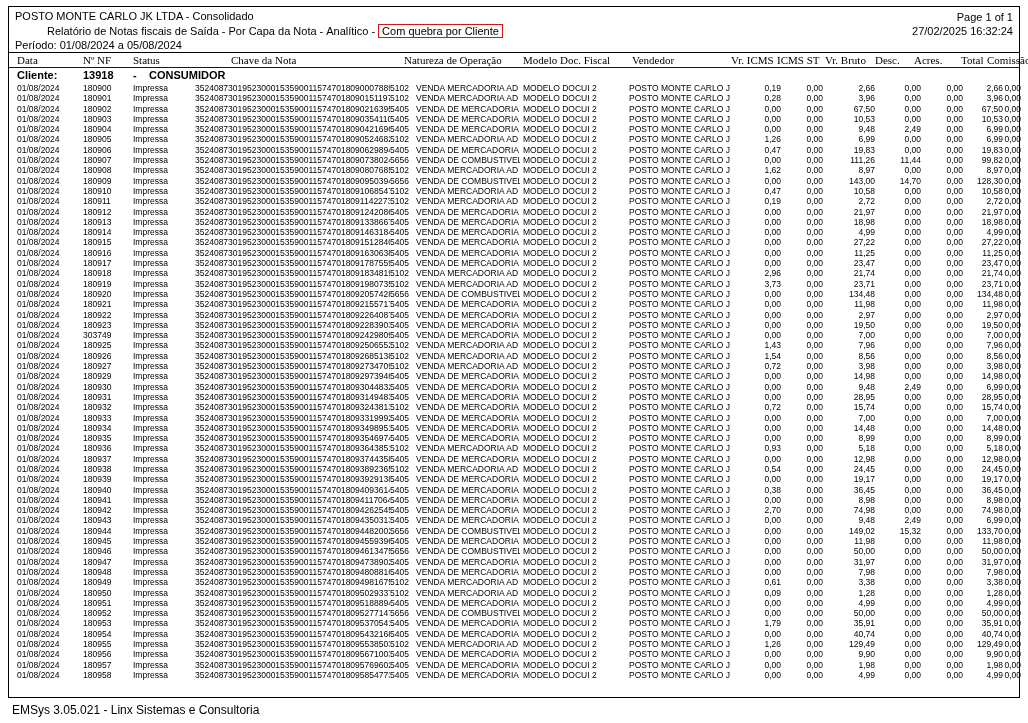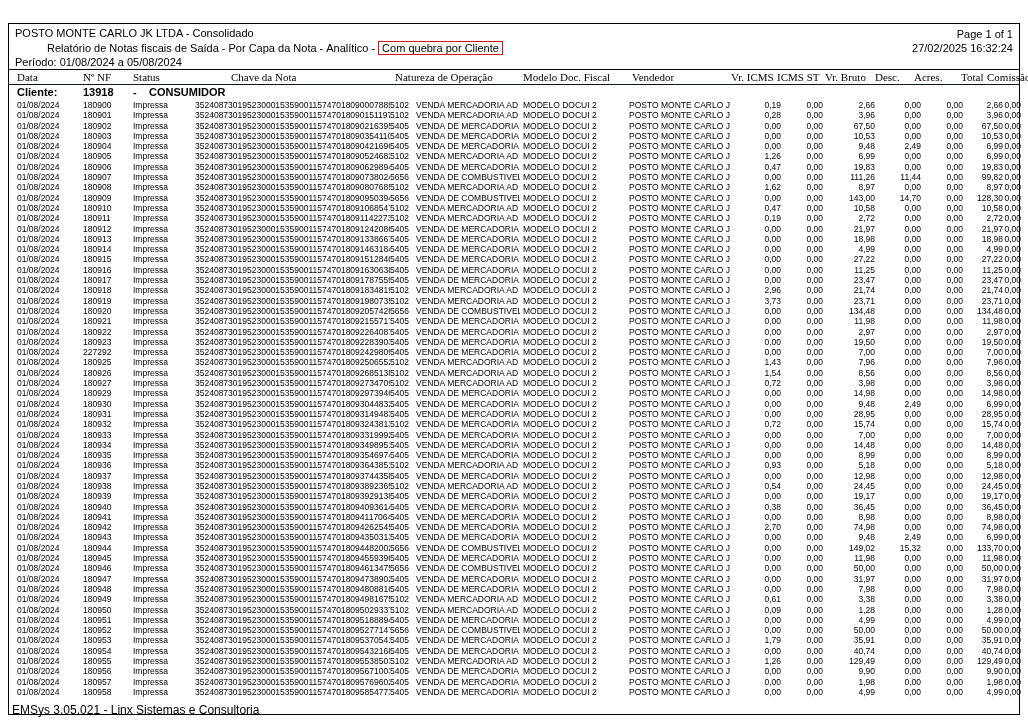--- a/index.html
+++ b/index.html
@@ -17,21 +17,20 @@
   }
   .report-frame {
     position: absolute;
     left: 8px;
     top: 6px;
     width: 1012px;
     height: 692px;
     border: 1px solid #000000;
     box-sizing: border-box;
     background: #ffffff;
-    margin-top: 17px;
   }
   
   .hdr {
     position: relative;
     height: 46px;
     border-bottom: 1px solid #000000;
     box-sizing: border-box;
     padding: 3px 6px 0 6px;
   }
   .hdr-line {
@@ -111,21 +110,21 @@
   .c-bruto  { left: 818px; width: 48px; }
   .c-desc   { left: 870px; width: 42px; }
   .c-acres  { left: 916px; width: 38px; }
   .c-total  { left: 954px; width: 40px; }
   .c-comis  { left: 996px; width: 0px; }
   
   .h-data   { left: 8px; }
   .h-nf     { left: 74px; }
   .h-status { left: 124px; }
   .h-chave  { left: 222px; }
-  .h-nat    { left: 386px; }
+  .h-nat    { left: 395px; }
   .h-modelo { left: 514px; }
   .h-vend   { left: 623px; }
   .h-vricms { left: 722px; }
   .h-icmsst { left: 768px; }
   .h-bruto  { left: 816px; }
   .h-desc   { left: 866px; }
   .h-acres  { left: 905px; }
   .h-total  { left: 952px; }
   .h-comis  { left: 978px; }
   
@@ -584,21 +583,21 @@
           <span class="c-vricms num">0,00</span>
           <span class="c-icmsst num">0,00</span>
           <span class="c-bruto num">19,50</span>
           <span class="c-desc num">0,00</span>
           <span class="c-acres num">0,00</span>
           <span class="c-total num">19,50</span>
           <span class="c-comis num" style="left: 986px; width: 26px;">0,00</span>
         </div>
         <div class="cellrow">
           <span class="c-data">01/08/2024</span>
-          <span class="c-nf">227292</span>
+          <span class="c-nf">303749</span>
           <span class="c-status">Impressa</span>
           <span class="c-chave">35240873019523000153590011574701809242980909</span>
           <span class="c-cfop">5405</span>
           <span class="c-nat">VENDA DE MERCADORIA</span>
           <span class="c-modelo">MODELO DOCUI  2</span>
           <span class="c-vend">POSTO MONTE CARLO J</span>
           <span class="c-vricms num">0,00</span>
           <span class="c-icmsst num">0,00</span>
           <span class="c-bruto num">7,00</span>
           <span class="c-desc num">0,00</span>

